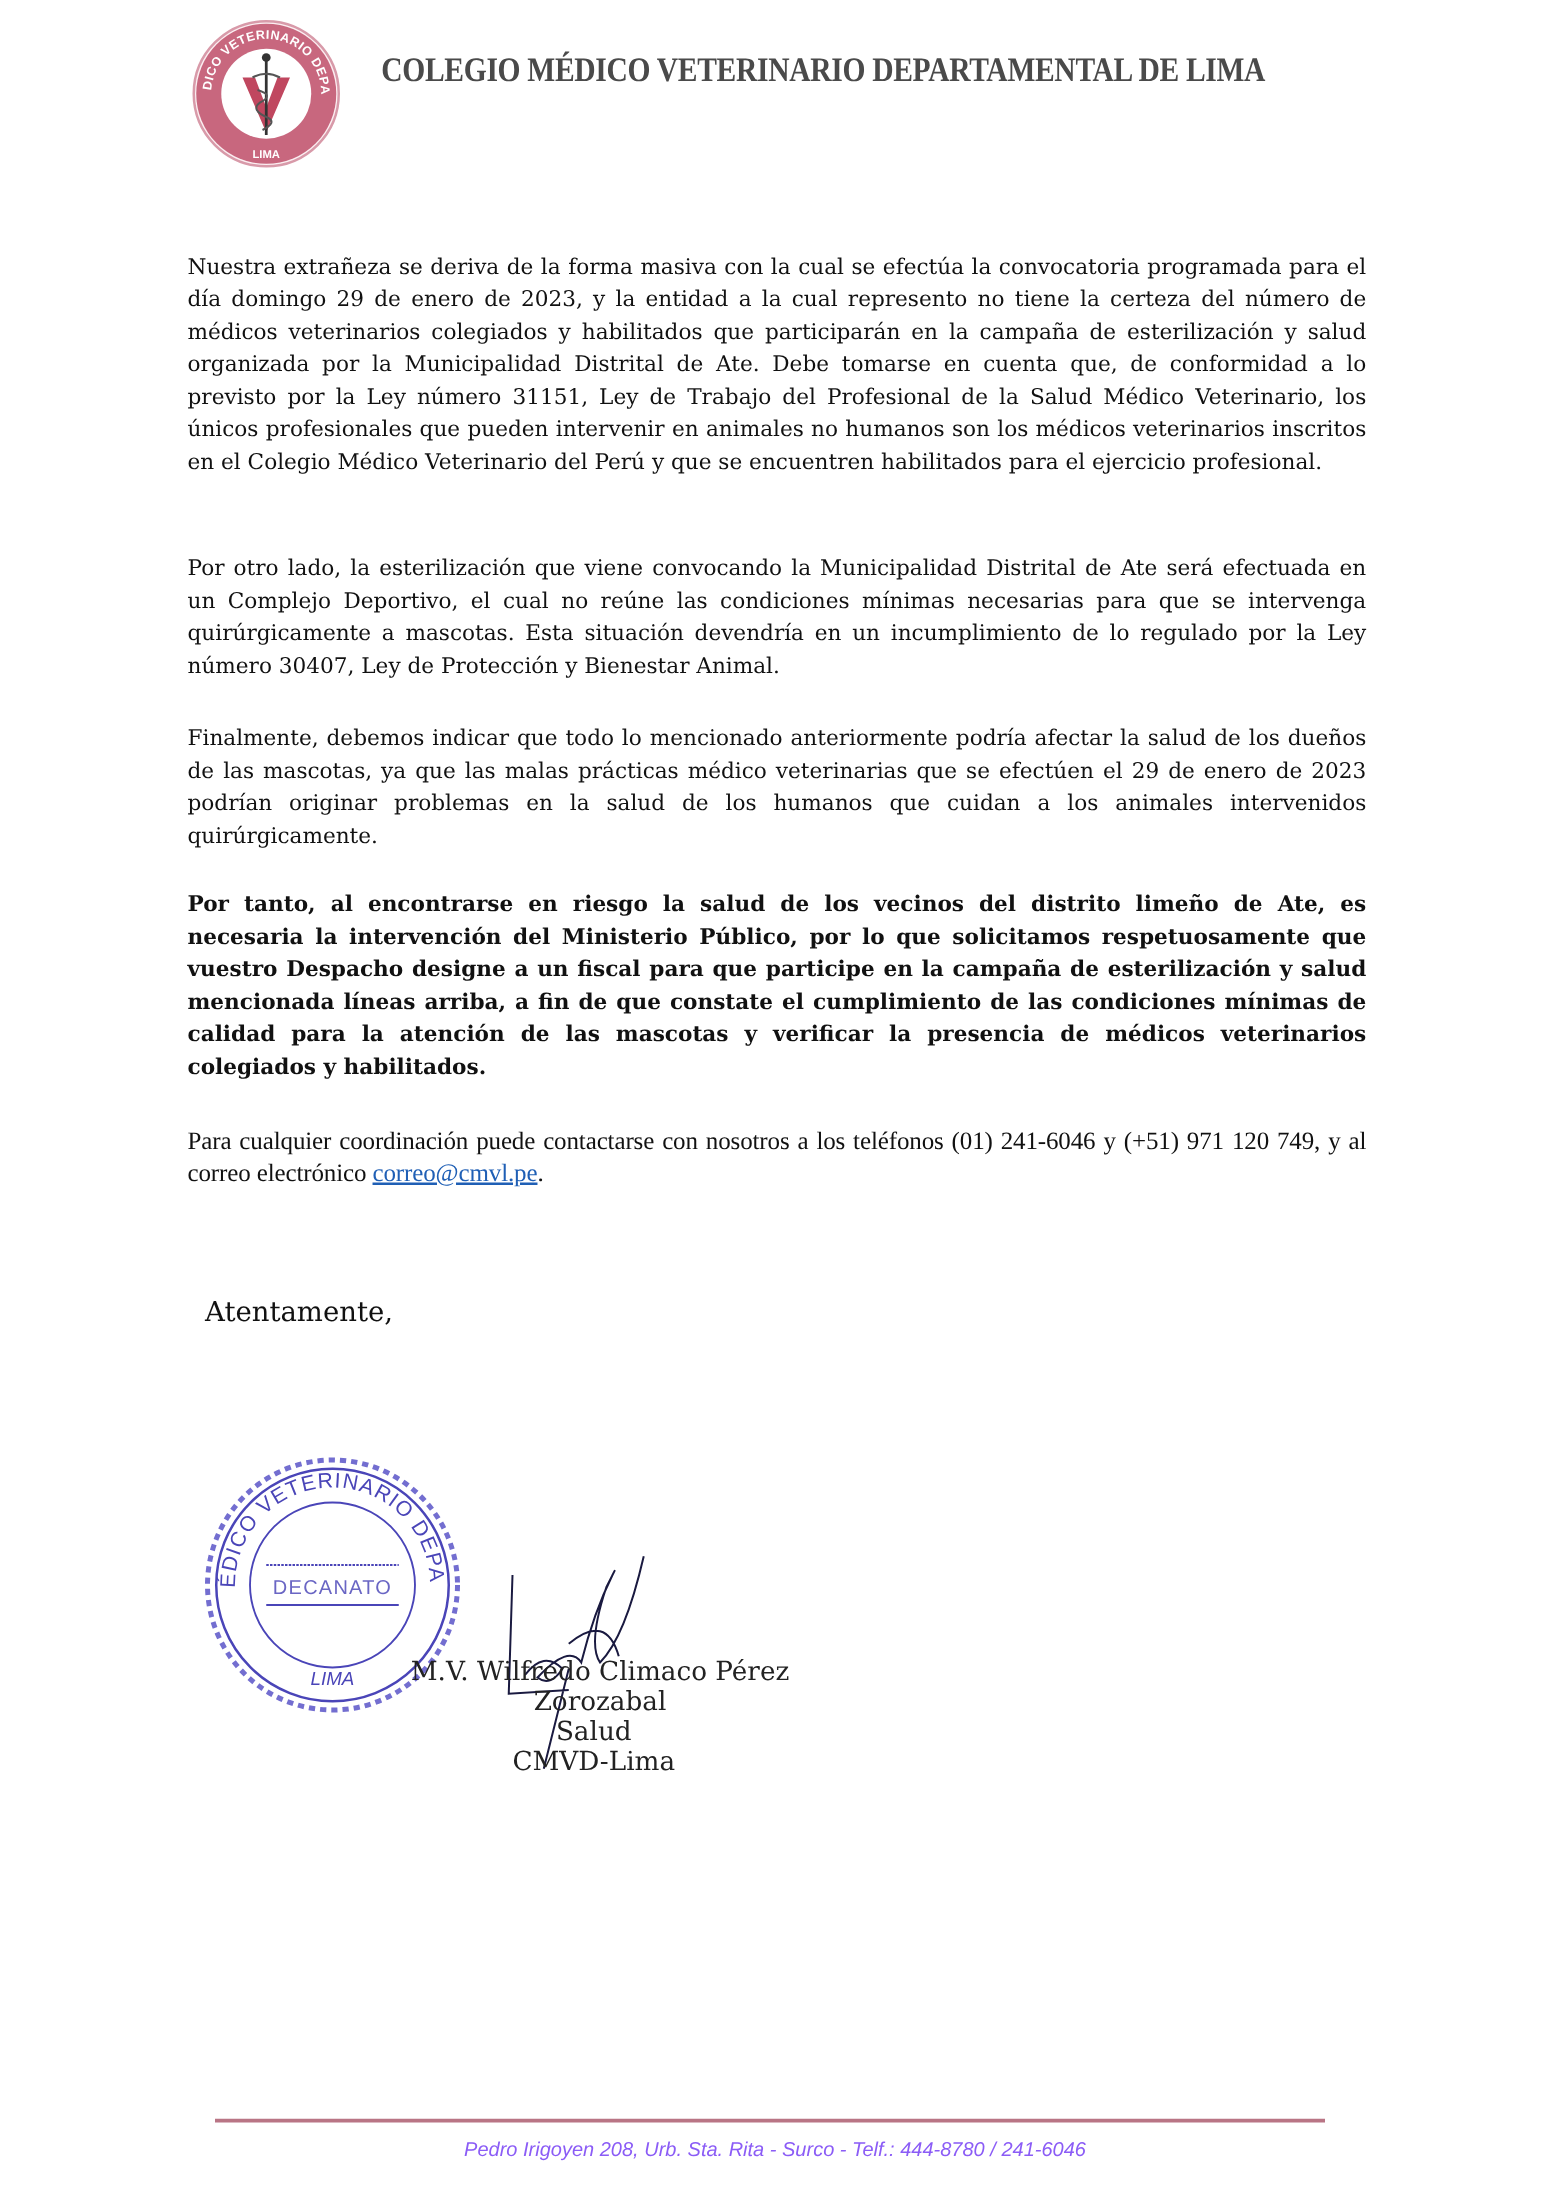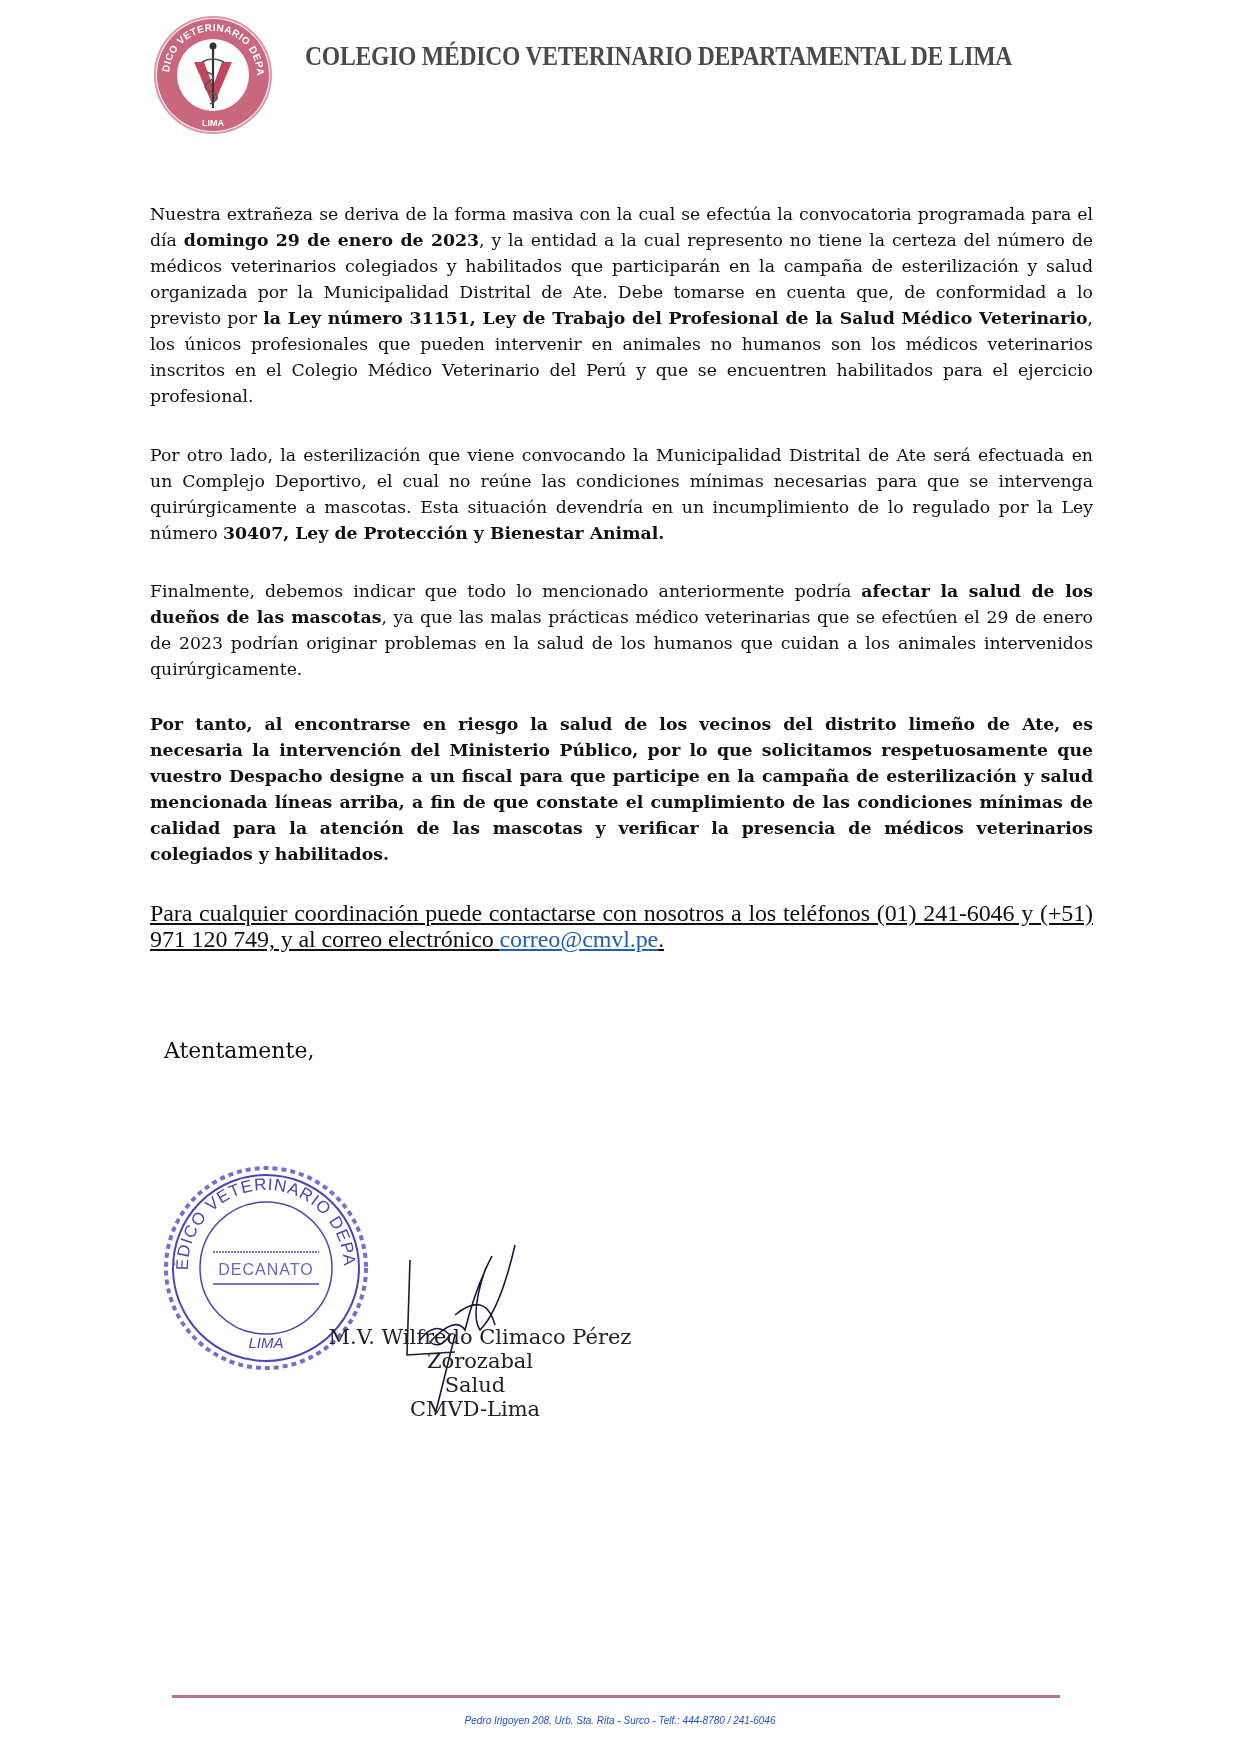--- a/index.html
+++ b/index.html
@@ -6,30 +6,30 @@
   body { width: 1242px; height: 1755px; position: relative; overflow: hidden; font-family: "DejaVu Serif", serif; color: #111; }
   .letterhead { position: absolute; left: 0; top: 0; width: 1242px; height: 160px; }
   .logo { position: absolute; left: 152px; top: 14px; width: 122px; height: 122px; }
   .org-name { position: absolute; left: 305px; top: 40px; font-family: "Liberation Serif", serif; font-weight: bold; font-size: 27.5px; color: #4a4a4a; letter-spacing: -0.3px; transform: scaleX(0.86); transform-origin: left center; white-space: nowrap; }
   .body-text { position: absolute; left: 150px; width: 943px; font-size: 17.3px; line-height: 26px; text-align: justify; }
   .body-text p { margin: 0; }
   .p1 { top: 201px; }
   .p2 { top: 442px; }
   .p3 { top: 578px; }
   .p4 { top: 711px; font-weight: bold; }
-  .p5 { top: 900px; font-family: "Liberation Serif", serif; font-size: 24px; letter-spacing: -0.1px; text-decoration: underline; }
+  .p5 { top: 900px; font-family: "Liberation Serif", serif; font-size: 20px; letter-spacing: -0.1px; }
   .closing { position: absolute; left: 164px; top: 1038px; font-size: 22px; }
-  b { font-weight: bold; margin-top: 18px; }
+  b { font-weight: normal; margin-top: 18px; }
   a.email { color: #1f5fb5; text-decoration: underline; }
   .stamp { position: absolute; left: 158px; top: 1160px; width: 216px; height: 216px; }
   .signature { position: absolute; left: 395px; top: 1230px; width: 160px; height: 190px; }
   .signer { position: absolute; left: 300px; top: 1325px; width: 350px; text-align: center; font-family: "DejaVu Serif", serif; font-size: 21px; line-height: 24px; color: #222; }
   .signer .name { margin-left: 10px; }
   .footer-line { position: absolute; left: 172px; top: 1695px; width: 888px; height: 3px; background: #b97585; }
-  .footer { position: absolute; left: 160px; top: 1712px; width: 920px; text-align: center; font-family: "Liberation Sans", sans-serif; font-style: italic; font-size: 10px; line-height: 17px; color: #1d4ed8; }
+  .footer { position: absolute; left: 160px; top: 1712px; width: 920px; text-align: center; font-family: "Liberation Sans", sans-serif; font-style: italic; font-size: 16px; line-height: 17px; color: #8b5cf6; }
 </style>
 </head>
 <body>
 
 <div class="letterhead">
   <svg class="logo" viewBox="0 0 122 122">
     <defs>
       <path id="ringTop" d="M 17 61 A 44 44 0 1 1 105 61"></path>
       <path id="ringBot" d="M 30 78 A 36 36 0 0 0 92 78"></path>
     </defs>

